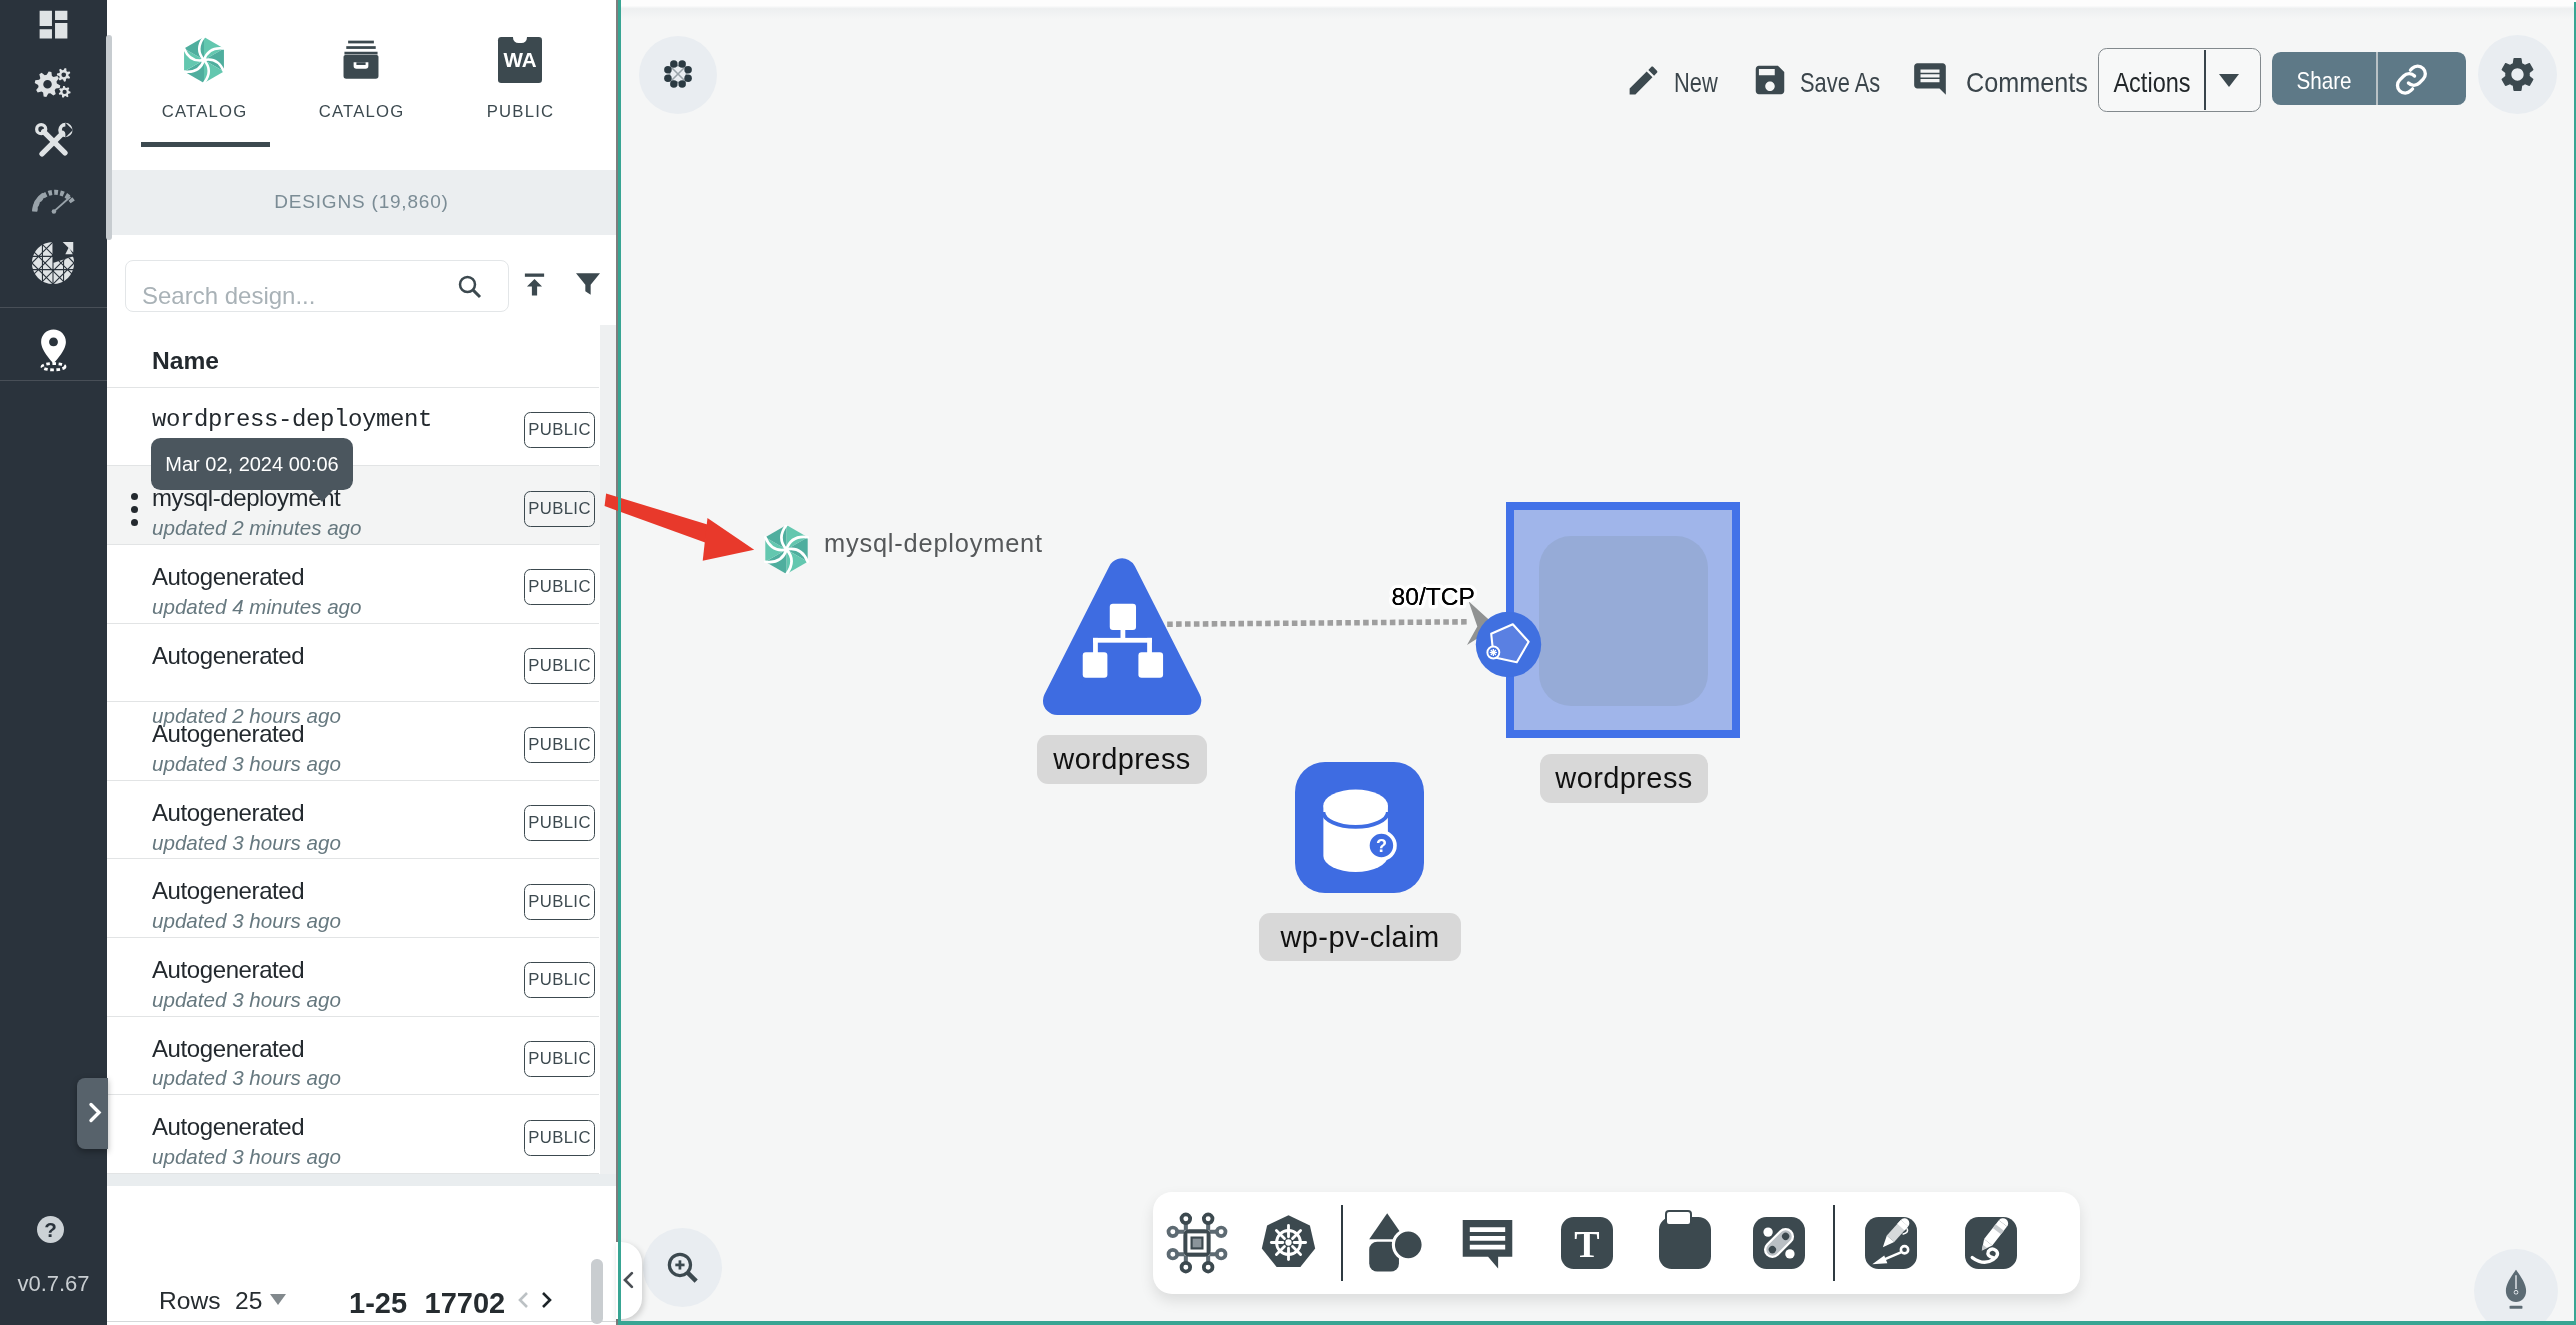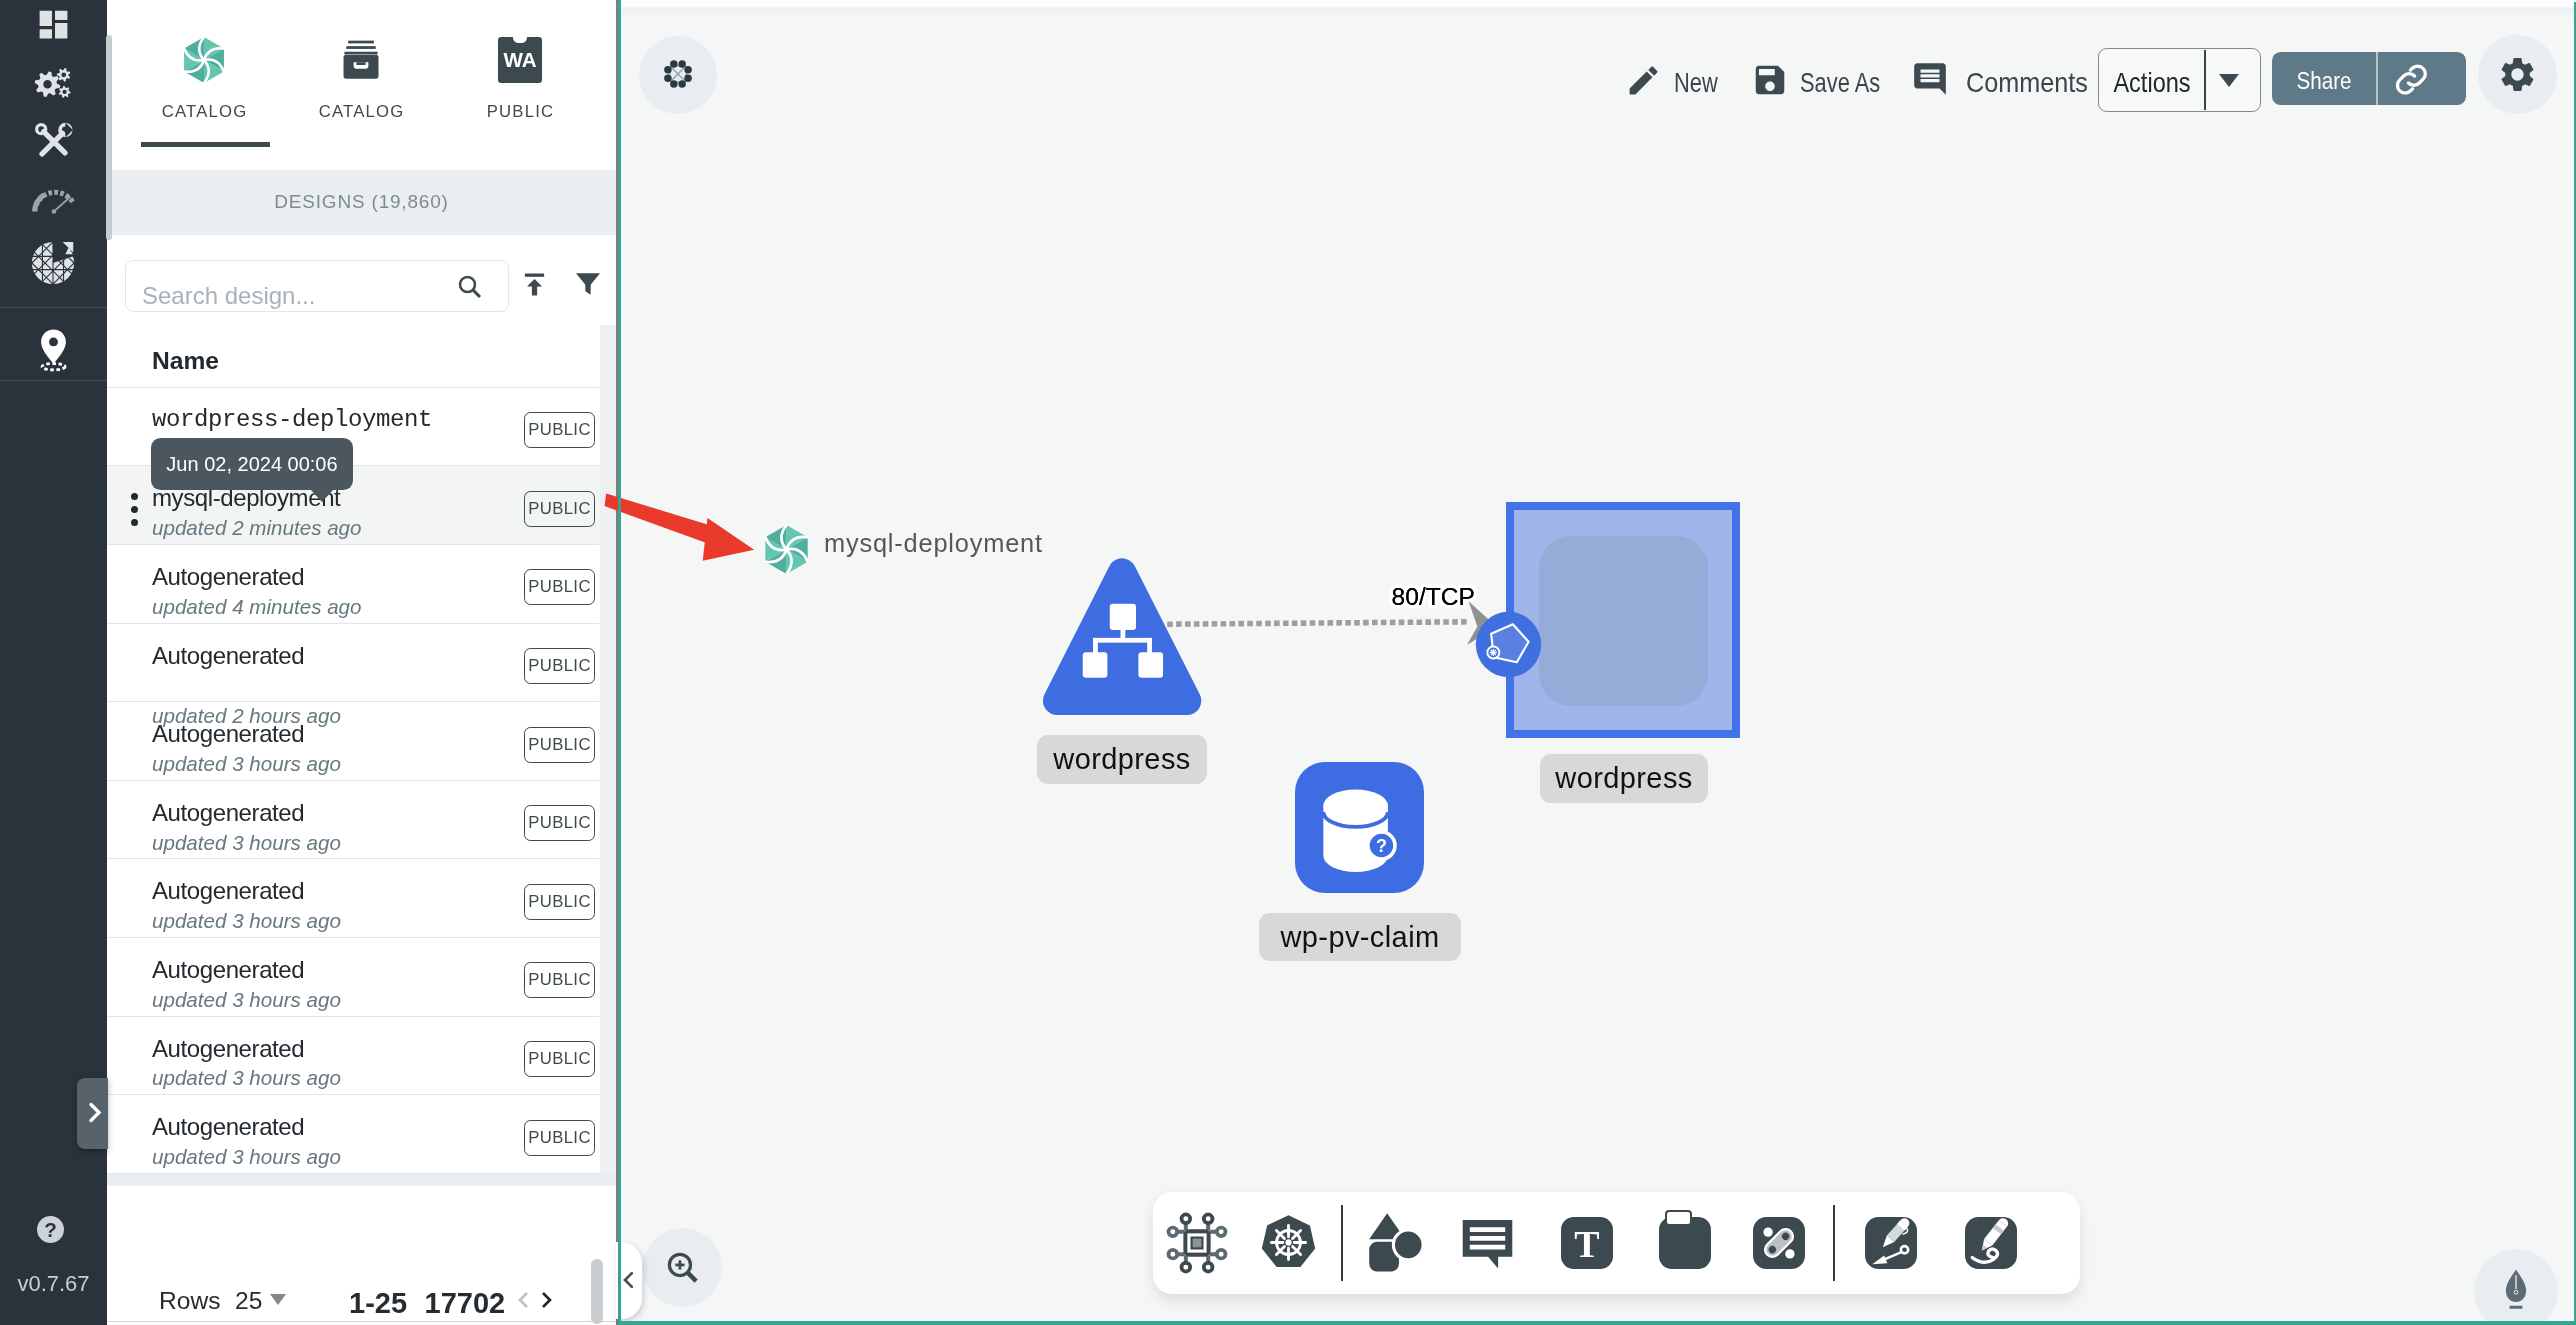--- a/index.html
+++ b/index.html
@@ -114,21 +114,21 @@
 <div class="a rowline" style="top:1016px;"></div>
 <div class="a rowtitle" style="left:152px;top:1035px;">Autogenerated</div>
 <div class="a rowsub" style="left:152px;top:1066px;">updated 3 hours ago</div>
 <div class="a chip" style="left:524px;top:1041px;">PUBLIC</div>
 <div class="a rowline" style="top:1094px;"></div>
 <div class="a rowtitle" style="left:152px;top:1113px;">Autogenerated</div>
 <div class="a rowsub" style="left:152px;top:1145px;">updated 3 hours ago</div>
 <div class="a chip" style="left:524px;top:1120px;">PUBLIC</div>
 <div class="a rowline" style="top:1173px;"></div>
 <div class="a" style="left:600px;top:325px;width:16.7px;height:849px;background:#eef0f1;"></div>
-<div class="a" style="left:151px;top:438px;width:202px;height:52px;background:#4b565e;border-radius:9.5px;color:#fff;font-size:20px;text-align:center;line-height:52px;">Jun 02, 2024 00:06</div>
+<div class="a" style="left:151px;top:438px;width:202px;height:52px;background:#4b565e;border-radius:9.5px;color:#fff;font-size:20px;text-align:center;line-height:52px;">Mar 02, 2024 00:06</div>
 <div class="a" style="left:311px;top:490px;width:0;height:0;border-left:11px solid transparent;border-right:11px solid transparent;border-top:12px solid #4b565e;"></div>
 <div class="a" style="left:107px;top:1174px;width:509px;height:12px;background:#e9edef;"></div>
 <div class="a" style="left:159px;top:1287px;font-size:24.6px;color:#262c30;">Rows</div>
 <div class="a" style="left:235px;top:1287px;font-size:24.6px;color:#262c30;">25</div>
 <div class="a" style="left:270px;top:1294px;width:0;height:0;border-left:8.7px solid transparent;border-right:8.7px solid transparent;border-top:11px solid #82898d;"></div>
 <div class="a" style="left:349px;top:1287px;font-size:29px;color:#262c30;word-spacing:9.5px;font-weight:bold;">1-25 17702</div>
 <svg class="a" width="24" height="24" viewBox="0 0 24 24" style="left:512px;top:1288px">
 <path d="M15 5l-7 7 7 7" fill="none" stroke="#bcc1c4" stroke-width="2.6"></path>
 </svg>
 <svg class="a" width="24" height="24" viewBox="0 0 24 24" style="left:534px;top:1288px">

